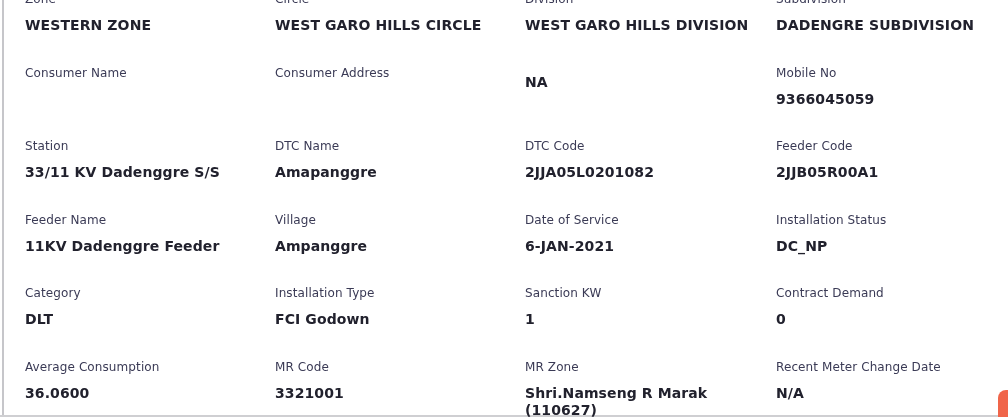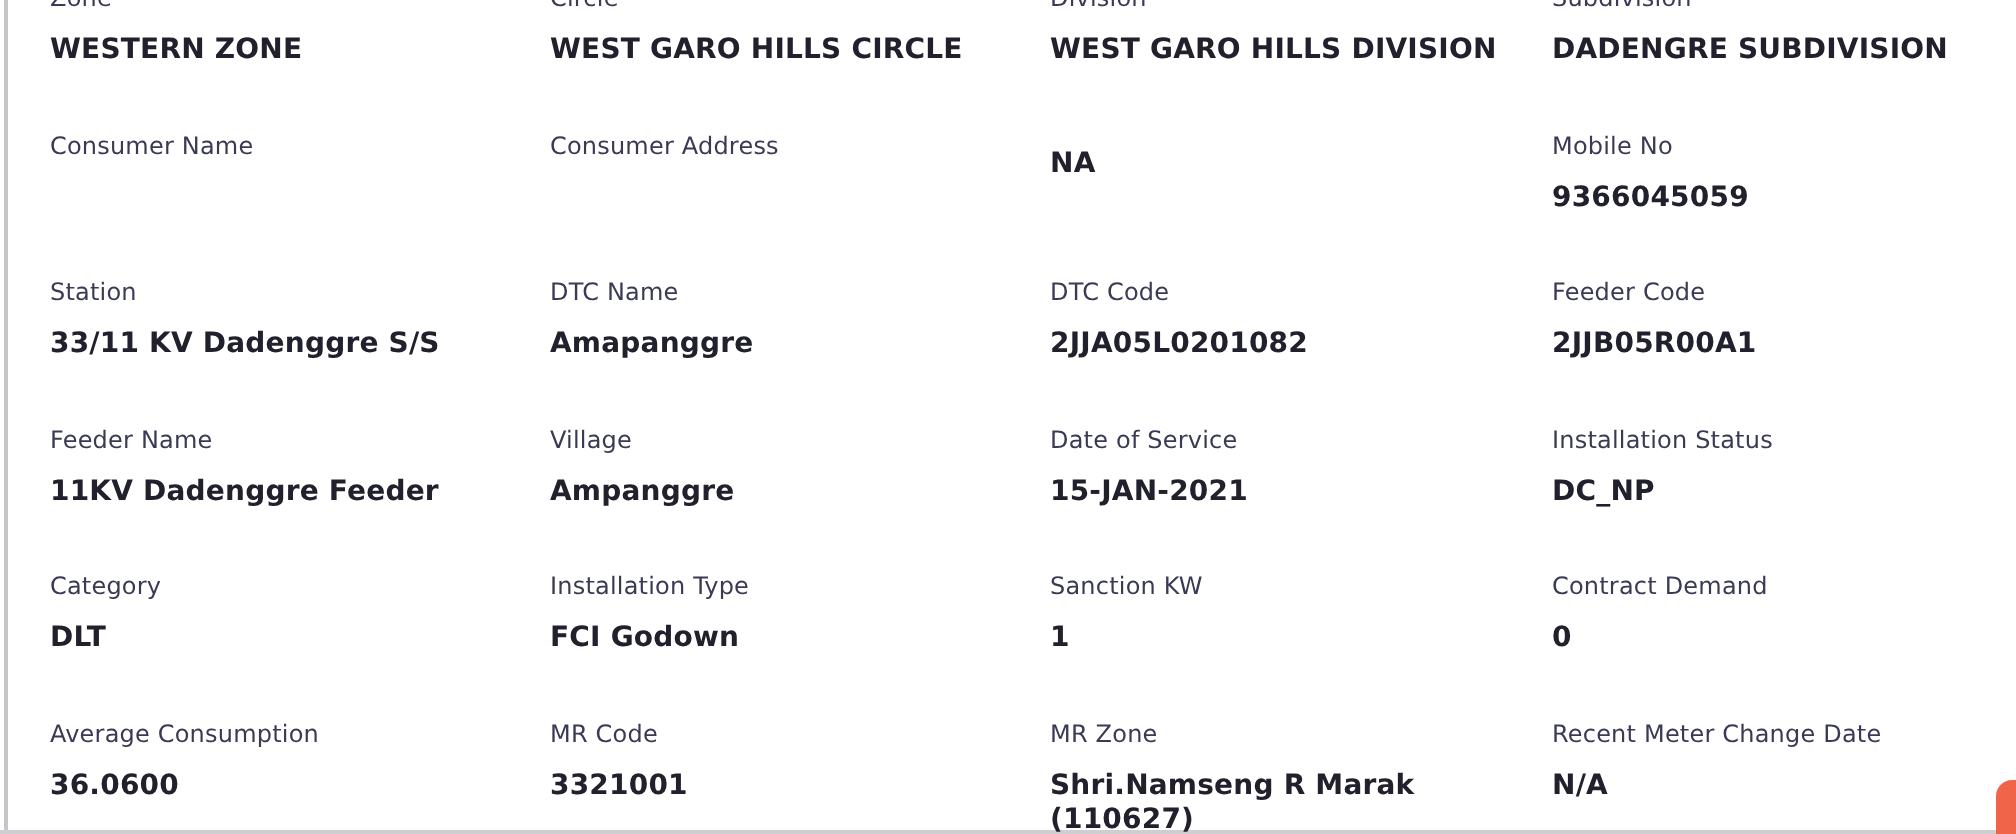--- a/index.html
+++ b/index.html
@@ -132,21 +132,21 @@
       <div class="field">
         <div class="field-label">Feeder Name</div>
         <div class="field-value">11KV Dadenggre Feeder</div>
       </div>
       <div class="field">
         <div class="field-label">Village</div>
         <div class="field-value">Ampanggre</div>
       </div>
       <div class="field">
         <div class="field-label">Date of Service</div>
-        <div class="field-value">15-JAN-2021</div>
+        <div class="field-value">6-JAN-2021</div>
       </div>
       <div class="field">
         <div class="field-label">Installation Status</div>
         <div class="field-value">DC_NP</div>
       </div>
     </div>
 
     <div class="row">
       <div class="field">
         <div class="field-label">Category</div>

